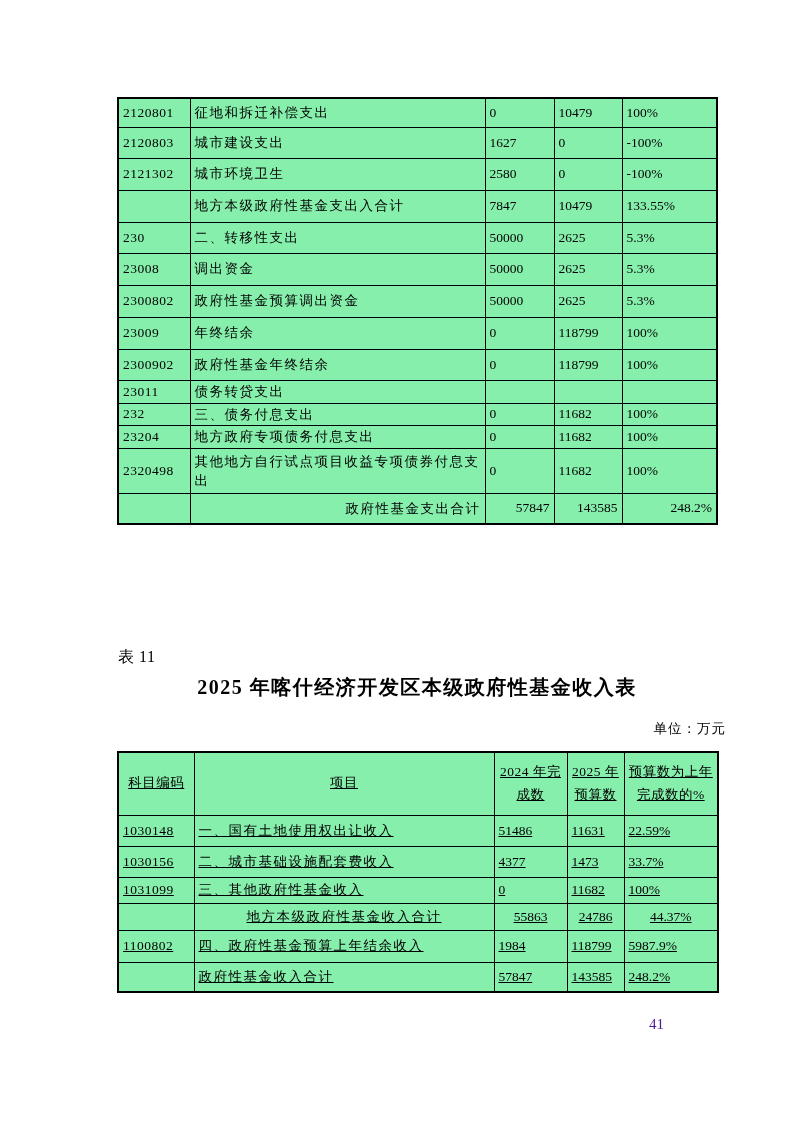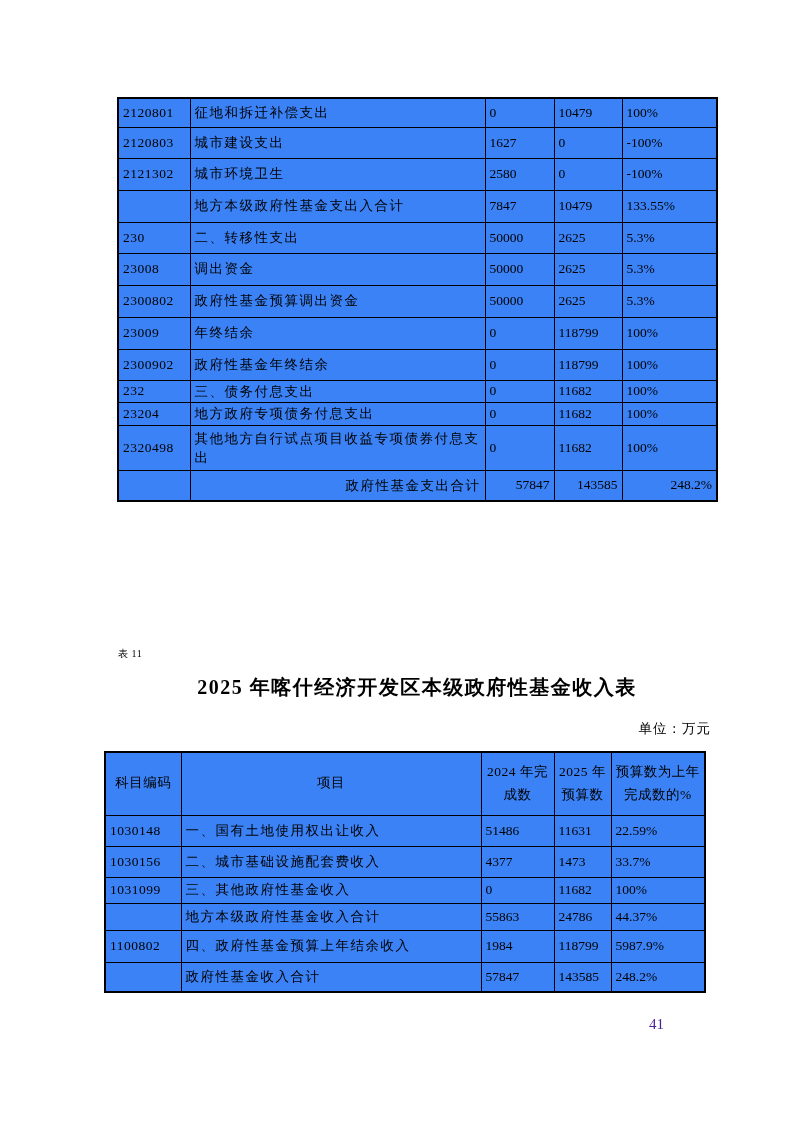--- a/index.html
+++ b/index.html
@@ -9,55 +9,55 @@
     background:#ffffff;
     font-family:"Liberation Serif","DejaVu Serif",serif;
     color:#000;
     overflow:hidden;
   }
   table.budget{
     position:absolute;
     border-collapse:collapse;
     table-layout:fixed;
     border:2px solid #000;
-    background:#3b82f6;
+    background:#86efac;
   }
   table.budget td, table.budget th{
     border:1px solid #000;
     padding:1px 4px;
     vertical-align:middle;
     font-size:13.5px;
     font-weight:normal;
     overflow:hidden;
     word-break:break-all;
   }
   #table1{left:117px;top:97px;width:599px;}
-  #table2{left:104px;top:751px;width:600px;}
+  #table2{left:117px;top:751px;width:600px;text-decoration:underline;}
   td.code{font-size:14px;letter-spacing:.5px;}
   td.item{letter-spacing:1.5px;line-height:1.45;}
   td.num, td.pct{font-size:14px;}
   td.b{font-weight:bold;}
   th.hcell{
     text-align:center;
     font-weight:bold;
     font-size:13px;
     letter-spacing:.5px;
     line-height:1.7;
   }
   .table-label{
     position:absolute;left:118px;top:647px;
-    font-size:10px;letter-spacing:.5px;
+    font-size:16px;letter-spacing:.5px;
   }
   .doc-title{
     position:absolute;left:117px;top:674px;width:600px;
     margin:0;text-align:center;
     font-size:20px;font-weight:bold;letter-spacing:1.5px;
   }
   .unit-label{
-    position:absolute;left:117px;top:720px;width:594px;
+    position:absolute;left:132px;top:720px;width:594px;
     text-align:right;font-size:13.5px;letter-spacing:1px;
   }
   .page-number{
     position:absolute;left:649px;top:1016px;
     font-size:15px;color:#4c1d95;
   }
 </style>
 </head>
 <body>
 
@@ -127,20 +127,27 @@
           <td class="num">0</td>
           <td class="num">118799</td>
           <td class="pct">100%</td>
         </tr>
         <tr style="height: 31px;">
           <td class="code">2300902</td>
           <td class="item">政府性基金年终结余</td>
           <td class="num">0</td>
           <td class="num">118799</td>
           <td class="pct">100%</td>
+        </tr>
+        <tr style="height: 23px;">
+          <td class="code">23011</td>
+          <td class="item">债务转贷支出</td>
+          <td class="num"></td>
+          <td class="num"></td>
+          <td class="pct"></td>
         </tr>
         <tr style="height: 22px;">
           <td class="code">232</td>
           <td class="item">三、债务付息支出</td>
           <td class="num">0</td>
           <td class="num">11682</td>
           <td class="pct">100%</td>
         </tr>
         <tr style="height: 23px;">
           <td class="code">23204</td>
@@ -202,21 +209,21 @@
           <td class="num">1473</td>
           <td class="pct">33.7%</td>
         </tr>
         <tr style="height: 26px;">
           <td class="code">1031099</td>
           <td class="item">三、其他政府性基金收入</td>
           <td class="num">0</td>
           <td class="num">11682</td>
           <td class="pct">100%</td>
         </tr>
-        <tr style="height: 27px;">
+        <tr style="height: 27px; text-align: center;">
           <td class="code"></td>
           <td class="item b">地方本级政府性基金收入合计</td>
           <td class="num">55863</td>
           <td class="num">24786</td>
           <td class="pct">44.37%</td>
         </tr>
         <tr style="height: 32px;">
           <td class="code">1100802</td>
           <td class="item">四、政府性基金预算上年结余收入</td>
           <td class="num">1984</td>

